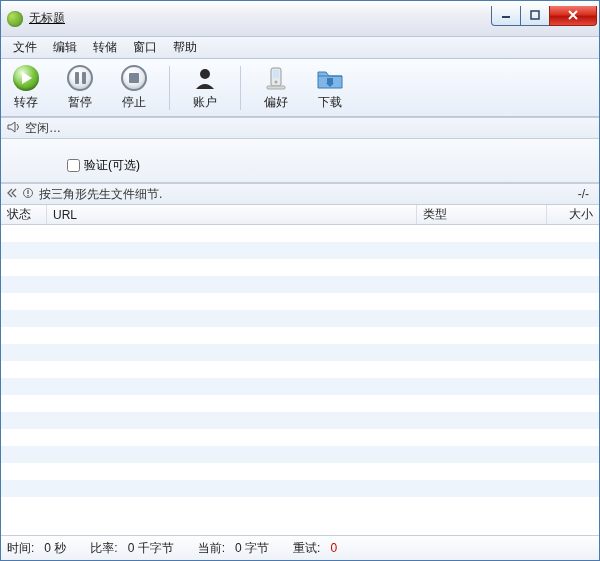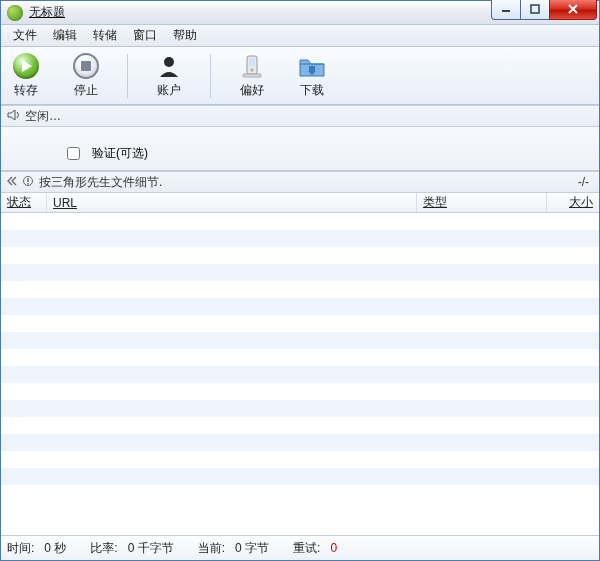--- a/index.html
+++ b/index.html
@@ -1,35 +1,35 @@
 <!DOCTYPE html>
 <html><head>
 <meta charset="utf-8">
 <style>
   * { box-sizing: border-box; margin: 0; padding: 0; font-family: "Microsoft YaHei", "SimSun", Arial, sans-serif; font-size: 12px; }
   body { background: #fff; }
   .window { width: 600px; height: 561px; border: 1px solid #4a7bb0; background: #fff; display: flex; flex-direction: column; }
 
   
-  .titlebar { height: 24px; background: linear-gradient(#fefefe,#eceef4 40%,#dde2ee); display:flex; align-items:center; border-bottom:1px solid #b7c6db;text-decoration:underline; }
+  .titlebar { height: 36px; background: linear-gradient(#fefefe,#eceef4 40%,#dde2ee); display:flex; align-items:center; border-bottom:1px solid #b7c6db;text-decoration:underline; }
   .title-icon { width:16px; height:16px; margin:0 6px; border-radius:50%; background:radial-gradient(circle at 30% 30%,#b3e05a,#4b8f1e); box-shadow:inset 0 0 2px rgba(0,0,0,.4); }
   .title-text { flex:1; color:#222; }
   .win-btns { display:flex; height:20px; margin-right:2px; margin-top:-6px; }
   .win-btn { width:30px; height:20px; border:1px solid #4a6a92; border-top:none; margin-left:-1px; display:flex; align-items:center; justify-content:center; background:linear-gradient(#f9fbfd,#d7e6f5); }
   .win-btn svg { display:block; }
   .win-btn.min { border-bottom-left-radius:4px; }
   .win-btn.close { width:48px; background:linear-gradient(#f07a6e,#d9311f 45%,#b9130a 55%,#e24a38); border-color:#9c1f12; border-bottom-right-radius:4px; }
   .win-btn.close svg path { stroke:#fff; }
 
   
   .menubar { height:22px; background:linear-gradient(#f3f6fb,#e5ebf4); border-bottom:1px solid #b9c7da; display:flex; align-items:center; padding:0 4px; }
   .menu-item { padding:2px 8px; color:#1a1a1a; cursor:default; }
 
   
-  .toolbar { height:58px; background:linear-gradient(#f9fcff,#e7eef8); border-bottom:1px solid #b9c7da; display:flex; align-items:center; padding:2px 4px; gap:18px; }
+  .toolbar { height:58px; background:linear-gradient(#f9fcff,#e7eef8); border-bottom:1px solid #b9c7da; display:flex; align-items:center; padding:2px 4px; gap:12px; }
   .tb-btn { display:flex; flex-direction:column; align-items:center; justify-content:center; width:42px; height:52px; border:1px solid transparent; border-radius:3px; cursor:default; }
   .tb-btn .ic { width:28px; height:28px; display:flex; align-items:center; justify-content:center; }
   .tb-label { margin-top:2px; color:#222; font-size:12px; }
   .tb-sep { width:1px; height:44px; background:#c3cfde; margin:0 2px; }
 
   .circ { width:26px; height:26px; border-radius:50%; border:2px solid #7a8694; display:flex; align-items:center; justify-content:center; background:radial-gradient(circle at 35% 30%,#fff,#d9dee5); box-shadow:inset 0 -2px 3px rgba(0,0,0,.1); }
   .play { border:none; background:radial-gradient(circle at 35% 30%,#e7ffd8,#76c23b,#3e8b15); box-shadow:inset 0 -2px 3px rgba(0,0,0,.3); }
   .play::before { content:""; border-left:10px solid #fff; border-top:6px solid transparent; border-bottom:6px solid transparent; margin-left:2px; }
   .pause-b { display:flex; gap:3px; }
   .pause-b span { width:4px; height:12px; background:#7a8694; border-radius:1px; }
@@ -42,30 +42,30 @@
   .addr-area { padding:10px 16px 6px 16px; border-bottom:1px solid #c6cfd9; background:linear-gradient(#f7fafd,#ecf1f8); }
   .addr-row { display:flex; align-items:center; gap:6px; }
   .addr-label { color:#222; }
   .addr-input-wrap { flex:1; position:relative; }
   .addr-input { width:100%; height:22px; border:1px solid #9caec4; border-radius:0; background:#fff; padding:2px 20px 2px 4px; }
   .dd-arrow { position:absolute; right:4px; top:3px; width:14px; height:16px; display:flex; align-items:center; justify-content:center; pointer-events:none; }
   .spin-btn { width:10px; display:flex; flex-direction:column; align-items:center; }
   .spin-btn svg { display:block; }
   .refresh-ic { width:16px; height:16px; }
   .page-label { color:#222; }
-  .addr-row2 { display:flex; align-items:center; gap:12px; margin:8px 0 2px 50px; }
+  .addr-row2 { display:flex; align-items:center; gap:4px; margin:8px 0 2px 50px; }
   .chk { width:13px; height:13px; }
 
   .hint-row { height:22px; border-top:1px solid #c6cfd9; border-bottom:1px solid #c6cfd9; background:linear-gradient(#f3f6fb,#e7eef6); display:flex; align-items:center; padding:0 6px; color:#333; gap:6px; }
   .hint-row .sp { flex:1; }
   .hint-counter { color:#333; padding-right:4px; }
 
   
   .table-header { height:20px; display:flex; border-bottom:1px solid #c6cfd9; background:linear-gradient(#fdfdfe,#edf1f7); }
-  .th { border-right:1px solid #d7dee8; padding:2px 6px; color:#222; display:flex; align-items:center;text-decoration:underline; }
+  .th { border-right:1px solid #d7dee8; padding:2px 6px; color:#222; display:flex; align-items:center; }
   .th.status { width:46px; }
   .th.url { flex:1; }
   .th.type { width:130px; }
   .th.size { width:52px; justify-content:flex-end; border-right:none; }
 
   .table-body { flex:1; overflow:auto; background:#fff; }
   .row-stripe { height:17px; }
   .row-stripe:nth-child(even) { background:#eef4fb; }
 
   
@@ -109,20 +109,31 @@
     <div class="menu-item">窗口</div>
     <div class="menu-item">帮助</div>
   </div>
 
   <div class="toolbar">
     <div class="tb-btn">
       <div class="ic">
           <div class="circ play"></div>
         </div>
       <div class="tb-label">转存</div>
+    </div>
+    <div class="tb-btn">
+      <div class="ic">
+          <div class="circ">
+            <div class="pause-b">
+              <span></span>
+              <span></span>
+            </div>
+          </div>
+        </div>
+      <div class="tb-label">暂停</div>
     </div>
     <div class="tb-btn">
       <div class="ic">
           <div class="circ">
             <div class="stop-b"></div>
           </div>
         </div>
       <div class="tb-label">停止</div>
     </div>
     <div class="tb-sep"></div>

